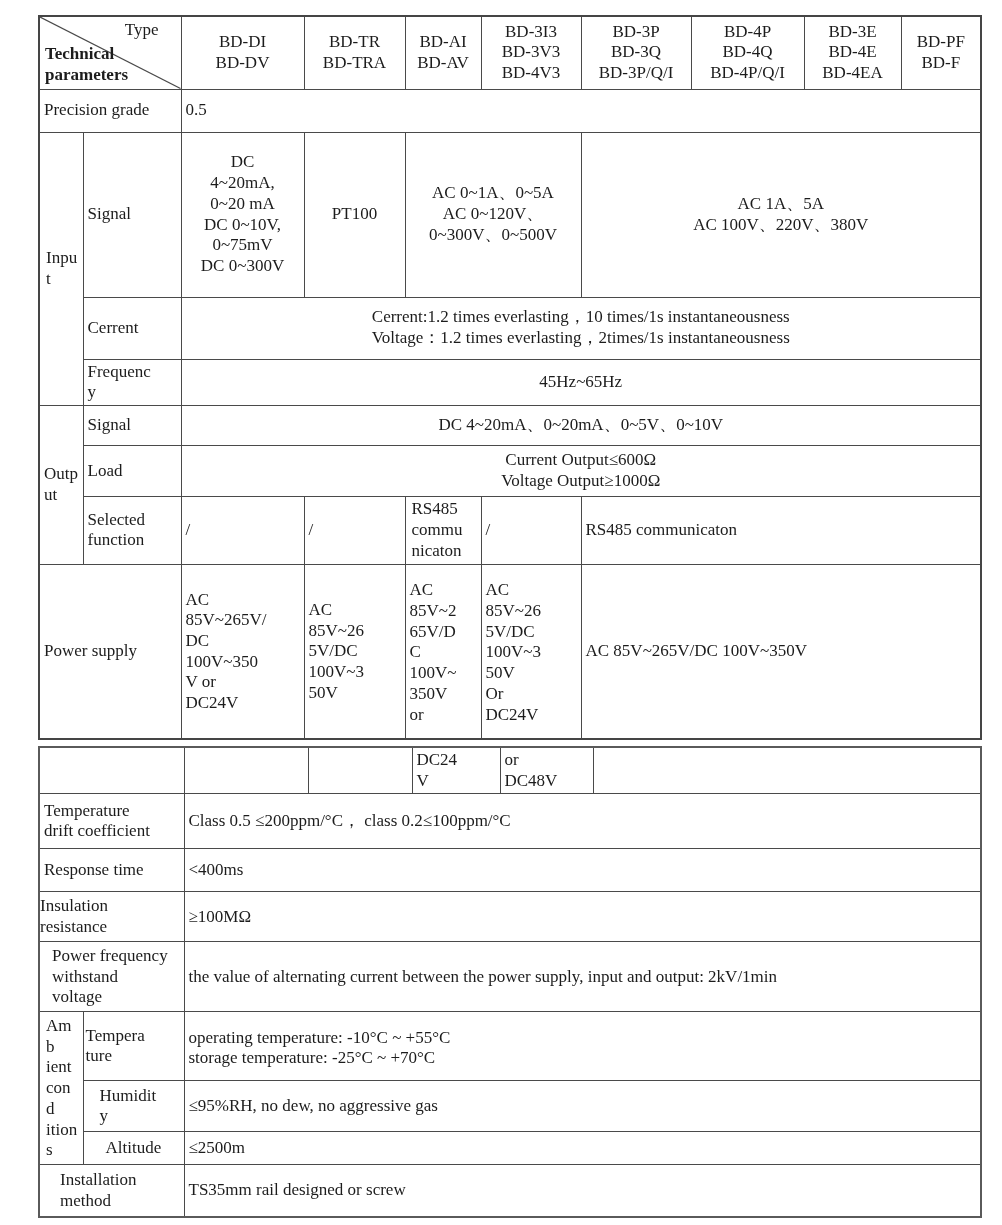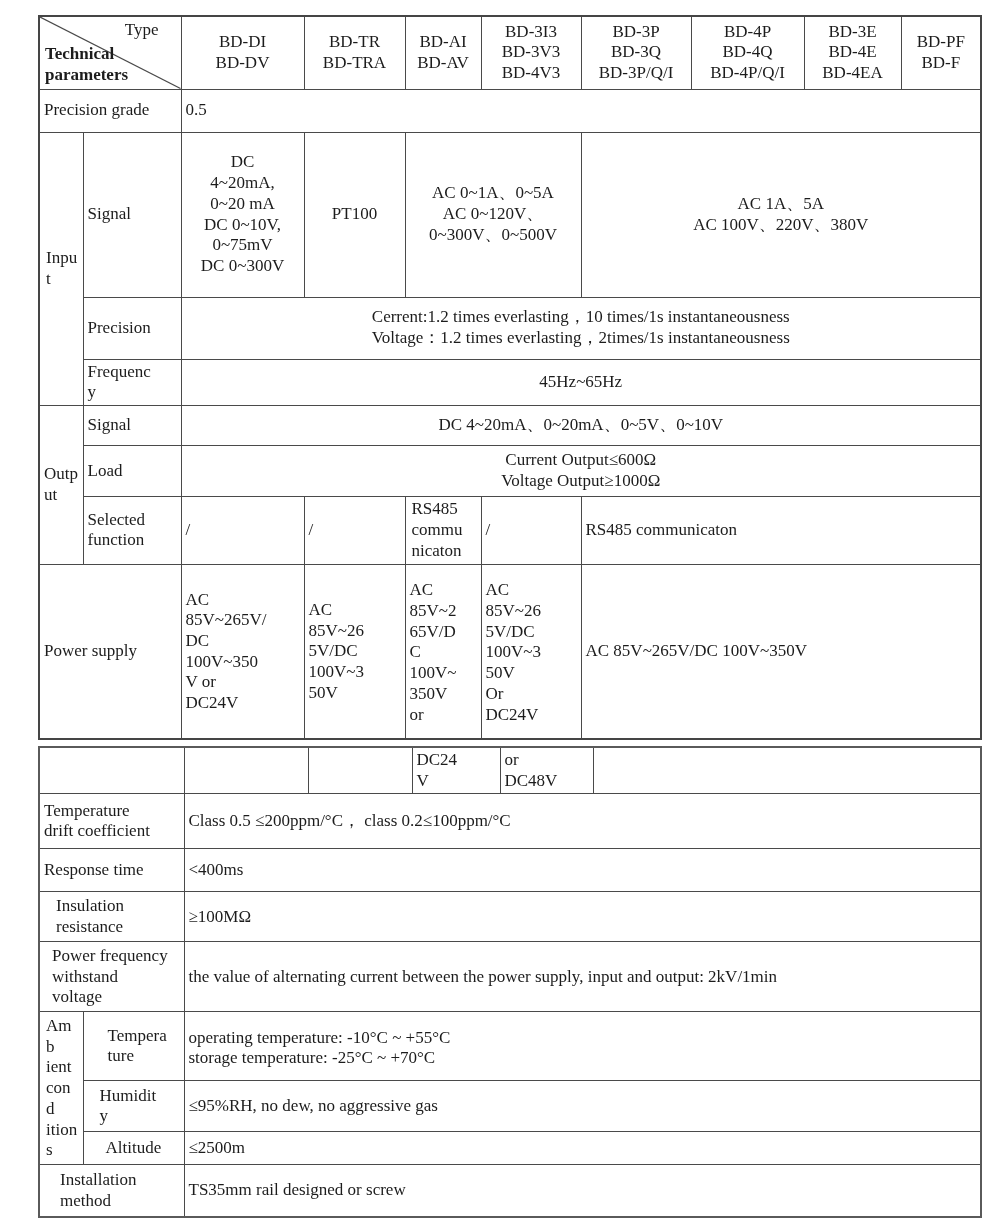--- a/index.html
+++ b/index.html
@@ -104,21 +104,21 @@
 0~75mV
 DC 0~300V</td>
     <td class="c">PT100</td>
     <td colspan="2" class="c pre">AC 0~1A、0~5A
 AC 0~120V、
 0~300V、0~500V</td>
     <td colspan="4" class="c pre">AC 1A、5A
 AC 100V、220V、380V</td>
   </tr>
   <tr style="height:62px">
-    <td class="l padL">Precision</td>
+    <td class="l padL">Cerrent</td>
     <td colspan="8" class="c pre">Cerrent:1.2 times everlasting，10 times/1s instantaneousness
 Voltage：1.2 times everlasting，2times/1s instantaneousness</td>
   </tr>
   <tr style="height:43px">
     <td class="l padL pre">Frequenc
 y</td>
     <td colspan="8" class="c">45Hz~65Hz</td>
   </tr>
   <tr style="height:40px">
     <td rowspan="3" class="l pre" style="">Outp
@@ -198,37 +198,37 @@
   <tr style="height:55px">
     <td colspan="2" class="l pre" style="padding-left:4px">Temperature
 drift coefficient</td>
     <td colspan="5" class="l padL14">Class 0.5 ≤200ppm/°C， class 0.2≤100ppm/°C</td>
   </tr>
   <tr style="height:43px">
     <td colspan="2" class="l" style="">Response time</td>
     <td colspan="5" class="l padL14">&lt;400ms</td>
   </tr>
   <tr style="height:50px">
-    <td colspan="2" class="l pre" style="padding-left:16px">Insulation
+    <td colspan="2" class="l pre" style="padding-left:0">Insulation
 resistance</td>
     <td colspan="5" class="l padL14">≥100MΩ</td>
   </tr>
   <tr style="height:70px">
     <td colspan="2" class="l pre" style="padding-left:12px">Power  frequency
 withstand
 voltage</td>
     <td colspan="5" class="l padL14">the  value of alternating current between the power supply, input and output: 2kV/1min</td>
   </tr>
   <tr style="height:69px">
     <td rowspan="3" class="l pre" style="padding-left:6px">Amb
 ient
 cond
 ition
 s</td>
-    <td class="l pre" style="padding-left:24px">Tempera
+    <td class="l pre" style="padding-left:2px">Tempera
 ture</td>
     <td colspan="5" class="l padL14 pre top" style="padding-top:6px">operating temperature: -10°C ~ +55°C
 storage temperature: -25°C ~ +70°C</td>
   </tr>
   <tr style="height:51px">
     <td class="l pre" style="padding-left:16px">Humidit
 y</td>
     <td colspan="5" class="l padL14">≤95%RH, no dew, no aggressive gas</td>
   </tr>
   <tr style="height:33px">

